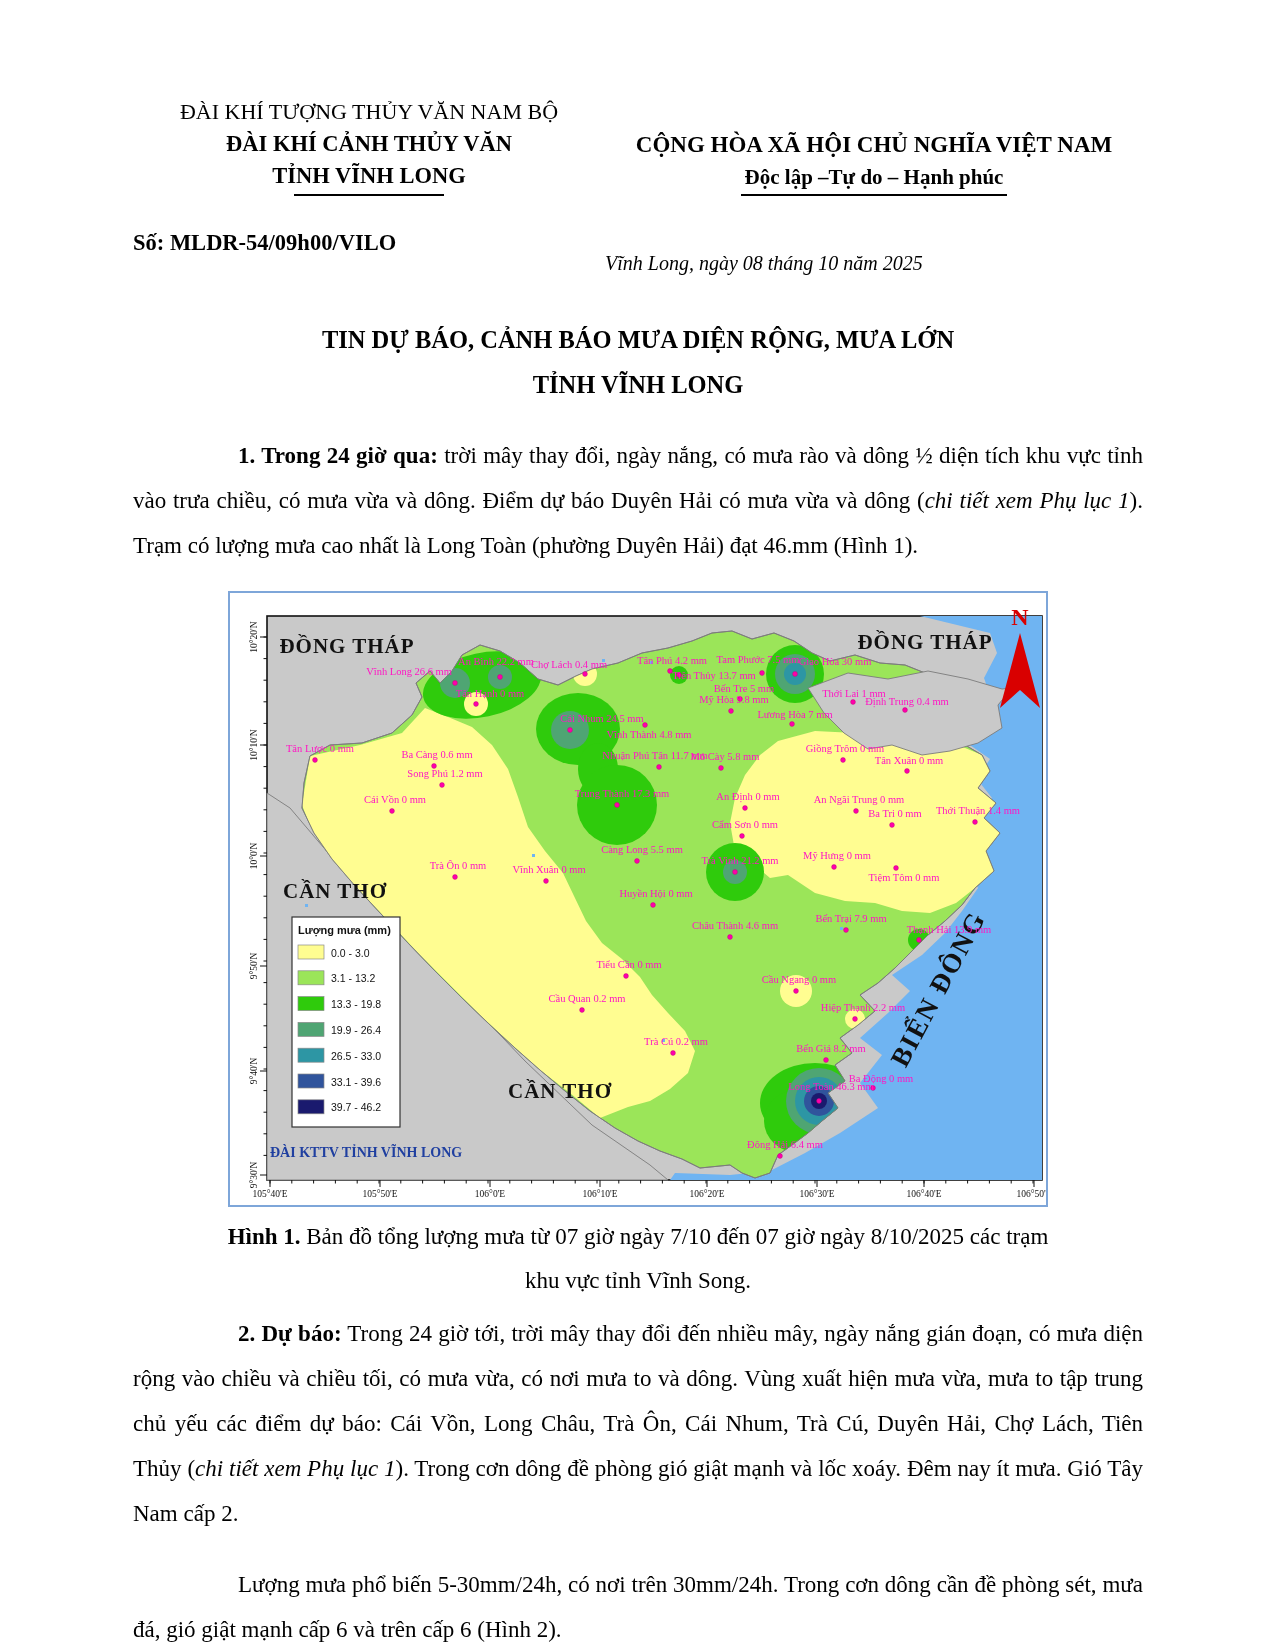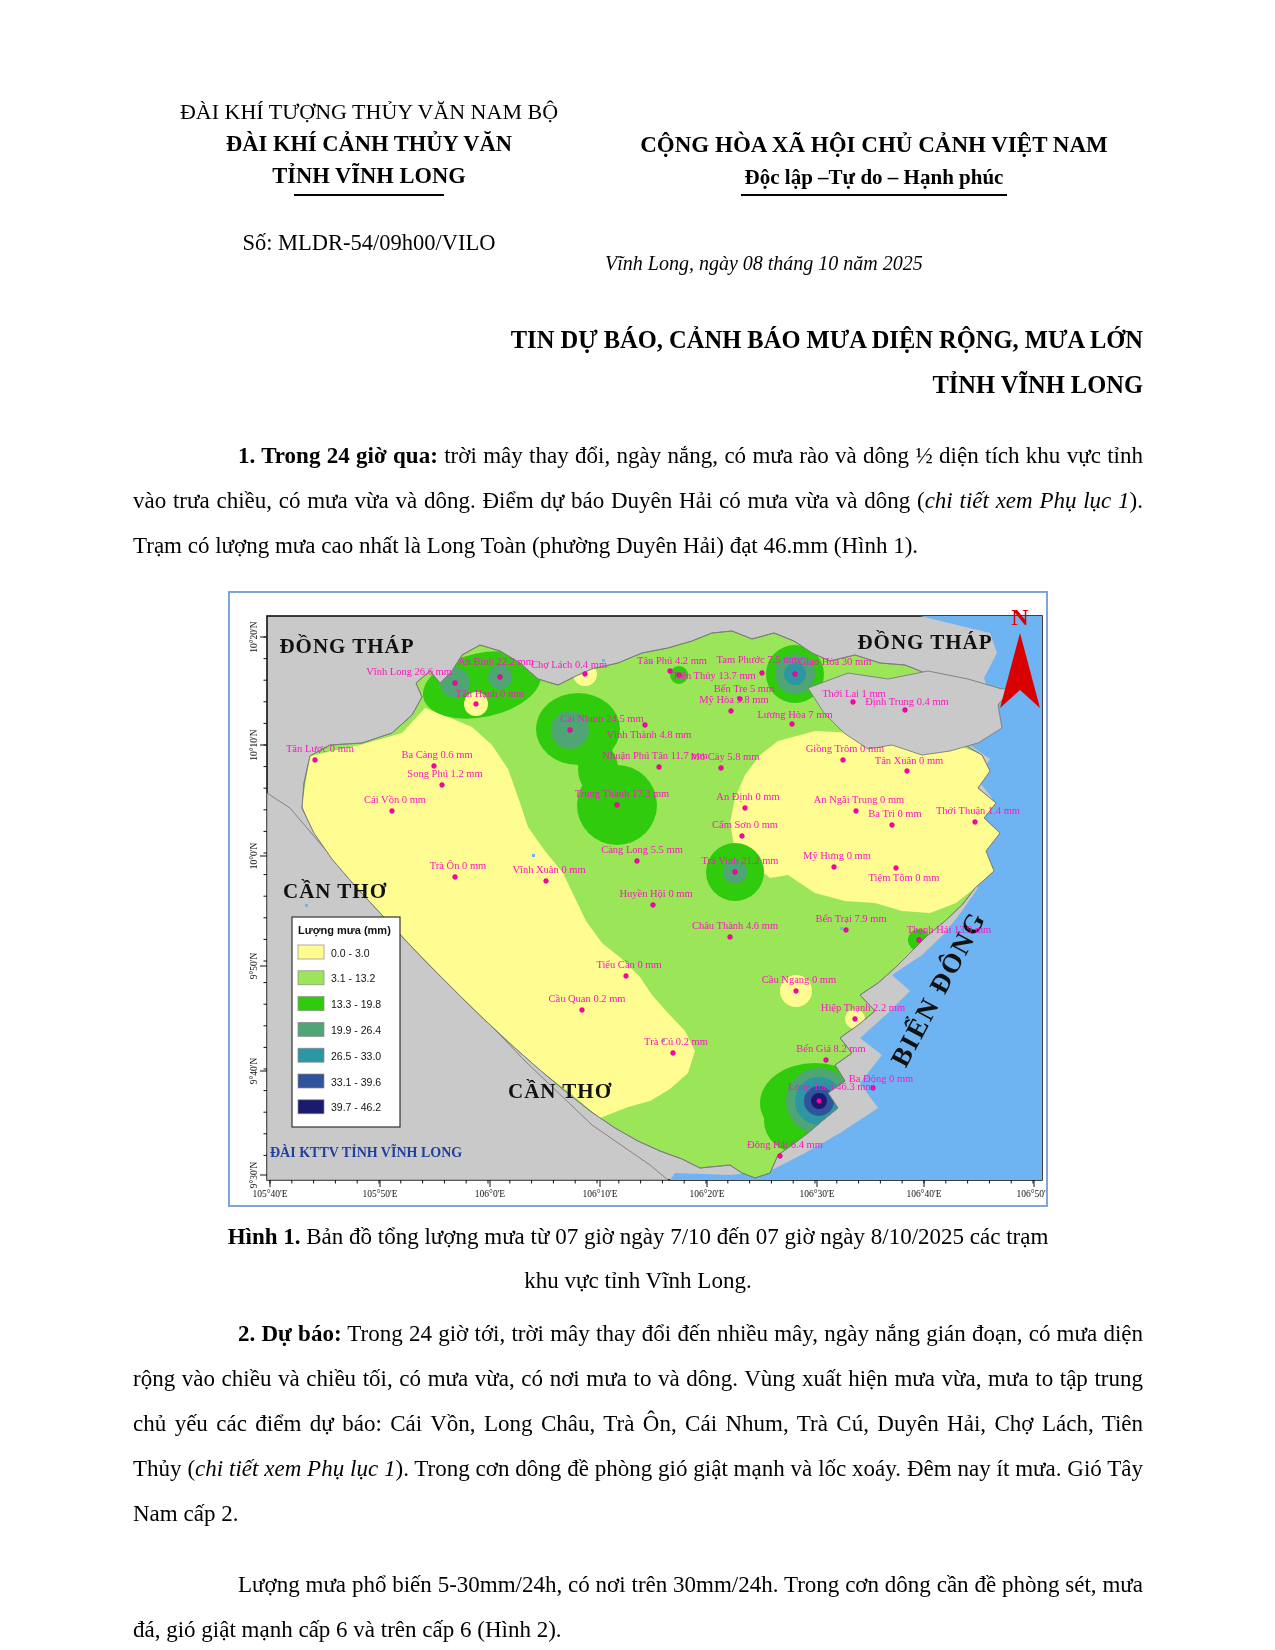--- a/index.html
+++ b/index.html
@@ -8,24 +8,24 @@
   
   .hdr{display:flex;align-items:flex-end;}
   .hdr-left{width:472px;text-align:center;line-height:32px;}
   .hdr-right{flex:1;text-align:center;line-height:32px;}
   .h-reg{font-size:22px;}
   .h-bold{font-size:22.5px;font-weight:bold;}
   .h-bold-lg{font-size:23px;font-weight:bold;}
   .uline-short{width:150px;border-bottom:2px solid #000;margin:2px auto 0 auto;}
   .uline-text{display:inline-block;border-bottom:2px solid #000;padding:0 4px 1px 4px;font-size:21px;font-weight:bold;}
   .numrow{display:flex;margin-top:34px;}
-  .numrow .nl{width:472px;text-align:center;font-size:22.5px;}
+  .numrow .nl{width:472px;font-size:22.5px;font-weight:bold;}
   .numrow .nr{flex:1;text-align:left;font-size:20px;font-style:italic;margin-top:22px;}
   
-  .doc-title{margin-top:42px;text-align:right;font-weight:bold;font-size:24.5px;line-height:45px;}
+  .doc-title{margin-top:42px;text-align:center;font-weight:bold;font-size:24.5px;line-height:45px;}
   
   .para{margin-top:26px;font-size:23px;line-height:45px;text-align:justify;text-indent:105px;}
   .para b{font-weight:bold;}
   .para i{font-style:italic;}
   
   .fig{margin-top:16px;margin-left:95px;width:816px;border:2px solid #7EA6D9;background:#fff;}
   .fig svg{display:block;}
   .caption{margin-top:8px;text-align:center;font-size:23px;line-height:44px;}
   
   .stxt{font-family:"Liberation Serif",serif;font-size:10.5px;fill:#FF16C4;}
@@ -50,21 +50,21 @@
 <div class="page">
 
   <div class="hdr">
     <div class="hdr-left">
       <div class="h-reg">ĐÀI KHÍ TƯỢNG THỦY VĂN NAM BỘ</div>
       <div class="h-bold">ĐÀI KHÍ CẢNH THỦY VĂN</div>
       <div class="h-bold">TỈNH VĨNH LONG</div>
       <div class="uline-short"></div>
     </div>
     <div class="hdr-right">
-      <div class="h-bold-lg">CỘNG HÒA XÃ HỘI CHỦ CẢNH VIỆT NAM</div>
+      <div class="h-bold-lg">CỘNG HÒA XÃ HỘI CHỦ NGHĨA VIỆT NAM</div>
       <div><span class="uline-text">Độc lập –Tự do – Hạnh phúc</span></div>
     </div>
   </div>
 
   <div class="numrow">
     <div class="nl">Số: MLDR-54/09h00/VILO</div>
     <div class="nr">Vĩnh Long, ngày 08 tháng 10 năm 2025</div>
   </div>
 
   <div class="doc-title">
@@ -455,20 +455,20 @@
 
       <g>
         <text x="790" y="32" text-anchor="middle" class="north-n">N</text>
         <polygon points="790,40 770,115 790,97 810,115" fill="#D90000"></polygon>
       </g>
     </svg>
   </div>
 
   <div class="caption">
     <div><b>Hình 1.</b><span> Bản đồ tổng lượng mưa từ 07 giờ ngày 7/10 đến 07 giờ ngày 8/10/2025 các trạm</span></div>
-    <div>khu vực tỉnh Vĩnh Long.</div>
+    <div>khu vực tỉnh Vĩnh Song.</div>
   </div>
 
   <p class="para" style="margin-top:8px"><b>2. Dự báo:</b><span> Trong 24 giờ tới, trời mây thay đổi đến nhiều mây, ngày nắng gián đoạn, có mưa diện rộng vào chiều và chiều tối, có mưa vừa, có nơi mưa to và dông. Vùng xuất hiện mưa vừa, mưa to tập trung chủ yếu các điểm dự báo: Cái Vồn, Long Châu, Trà Ôn, Cái Nhum, Trà Cú, Duyên Hải, Chợ Lách, Tiên Thủy (</span><i>chi tiết xem Phụ lục 1</i><span>). Trong cơn dông đề phòng gió giật mạnh và lốc xoáy. Đêm nay ít mưa. Gió Tây Nam cấp 2.</span></p>
 
   <p class="para">Lượng mưa phổ biến 5-30mm/24h, có nơi trên 30mm/24h. Trong cơn dông cần đề phòng sét, mưa đá, gió giật mạnh cấp 6 và trên cấp 6 (Hình 2).</p>
 
 </div>
 
 </body></html>

